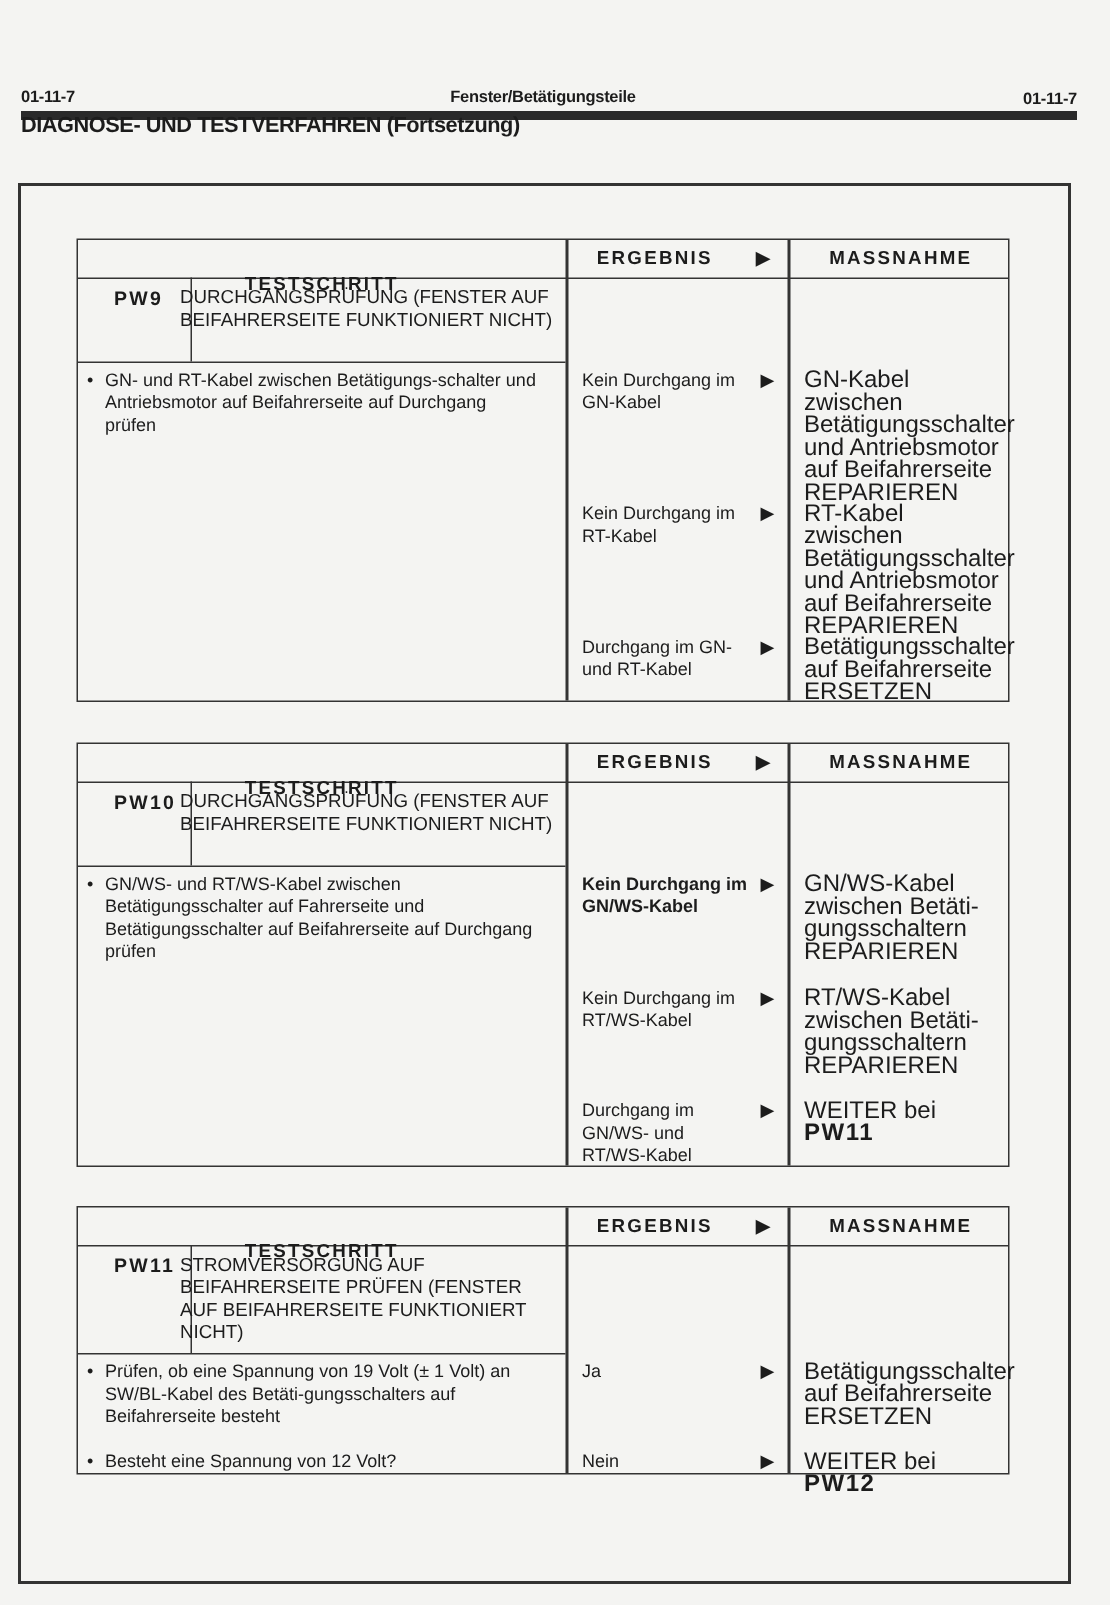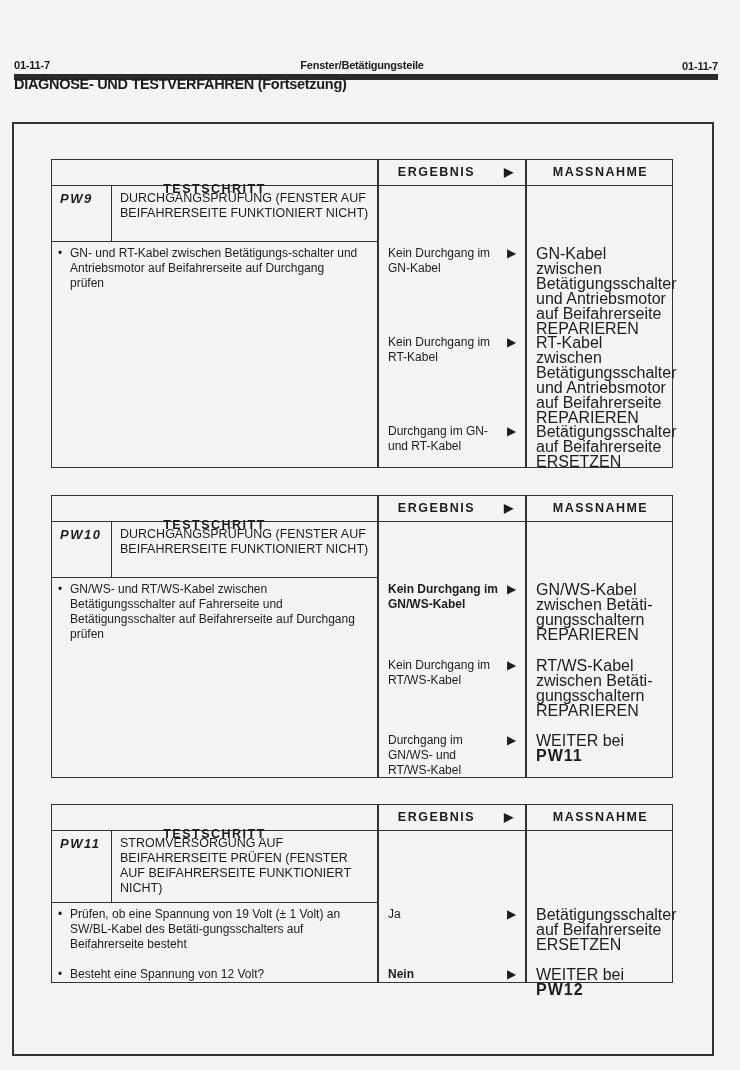--- a/index.html
+++ b/index.html
@@ -36,22 +36,22 @@
     font-size:12.5px; font-weight:bold; letter-spacing:1.5px;
   }
   .th-test { position:absolute; left:0; width:325px; text-align:center; top:22px; }
   .th-erg { position:absolute; left:327px; width:115px; text-align:center; top:5px; }
   .th-arrow { position:absolute; left:452px; top:5px; font-size:12px; letter-spacing:0; }
   .th-mass { position:absolute; left:475px; width:147px; text-align:center; top:5px; }
   .step-box {
     position:absolute; left:0; width:325px; border-bottom:1.5px solid #333; box-sizing:border-box;
   }
   .step-code {
-    position:absolute; left:0; top:0; bottom:0; width:60px; border-right:1.5px solid #333;
-    font-size:13px; font-weight:bold; letter-spacing:1.5px; padding:6px 0 0 8px; box-sizing:border-box;font-style:italic;
+    position:absolute; left:16px; top:0; bottom:0; width:60px; border-right:1.5px solid #333;
+    font-size:13px; font-weight:bold; letter-spacing:1.5px; padding:6px 0 0 8px; box-sizing:border-box;
   }
   .step-title {
     position:absolute; left:68px; top:6px; width:255px; font-size:12.5px; line-height:15px;
   }
   .bullet {
     position:absolute; left:18px; width:290px; font-size:12px; line-height:15px;
   }
   .bullet::before {
     content:"\2022"; position:absolute; left:-12px; top:0;
   }
@@ -150,19 +150,19 @@
     <div class="step-code">PW11</div>
     <div class="step-title">STROMVERSORGUNG AUF BEIFAHRERSEITE PRÜFEN (FENSTER AUF BEIFAHRERSEITE FUNKTIONIERT NICHT)</div>
   </div>
   <div class="bullet" style="top:102px;">Prüfen, ob eine Spannung von 19 Volt (± 1 Volt) an SW/BL-Kabel des Betäti-gungsschalters auf Beifahrerseite besteht</div>
   <div class="bullet" style="top:162px;">Besteht eine Spannung von 12 Volt?</div>
 
   <div class="res" style="top:102px;">Ja</div>
   <div class="res-arrow" style="top:102px;">▶</div>
   <div class="act" style="top:102px;">Betätigungsschalter auf Beifahrerseite ERSETZEN</div>
 
-  <div class="res" style="top:162px;font-weight:bold;">Nein</div>
+  <div class="res" style="top:162px;">Nein</div>
   <div class="res-arrow" style="top:162px;">▶</div>
   <div class="act" style="top:162px;">
     <span>WEITER bei</span>
     <b>PW12</b>
   </div>
 </div>
 
 </body></html>

